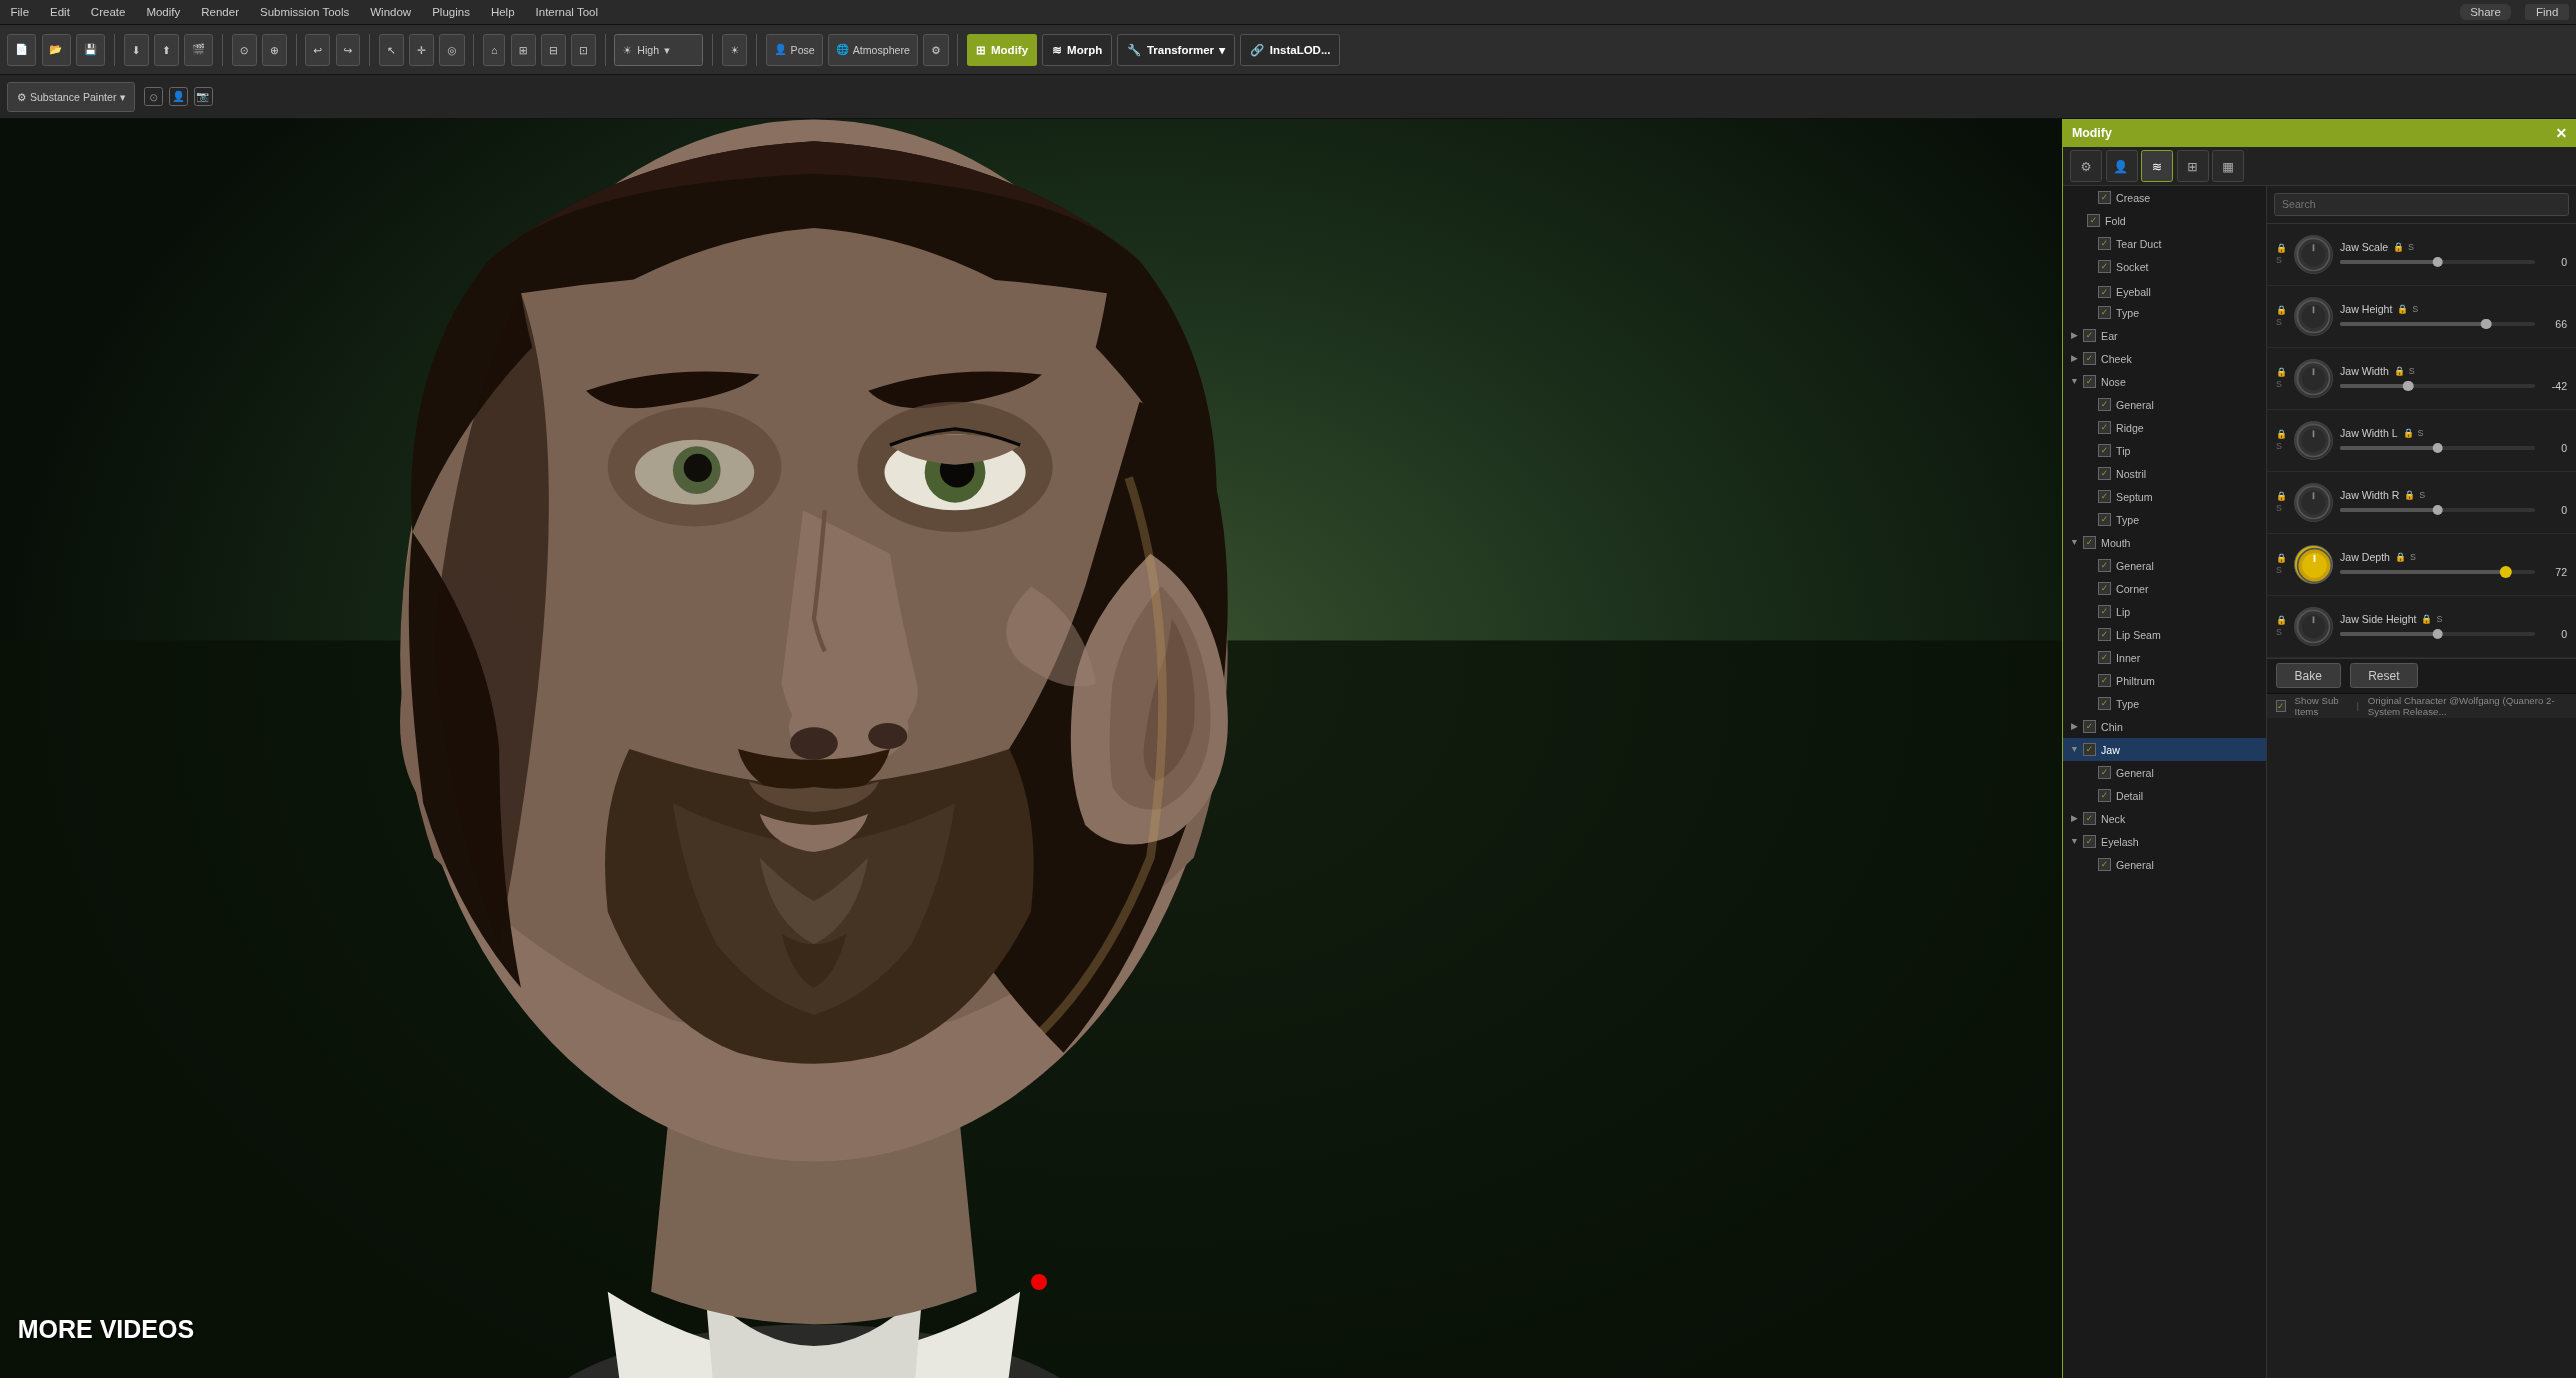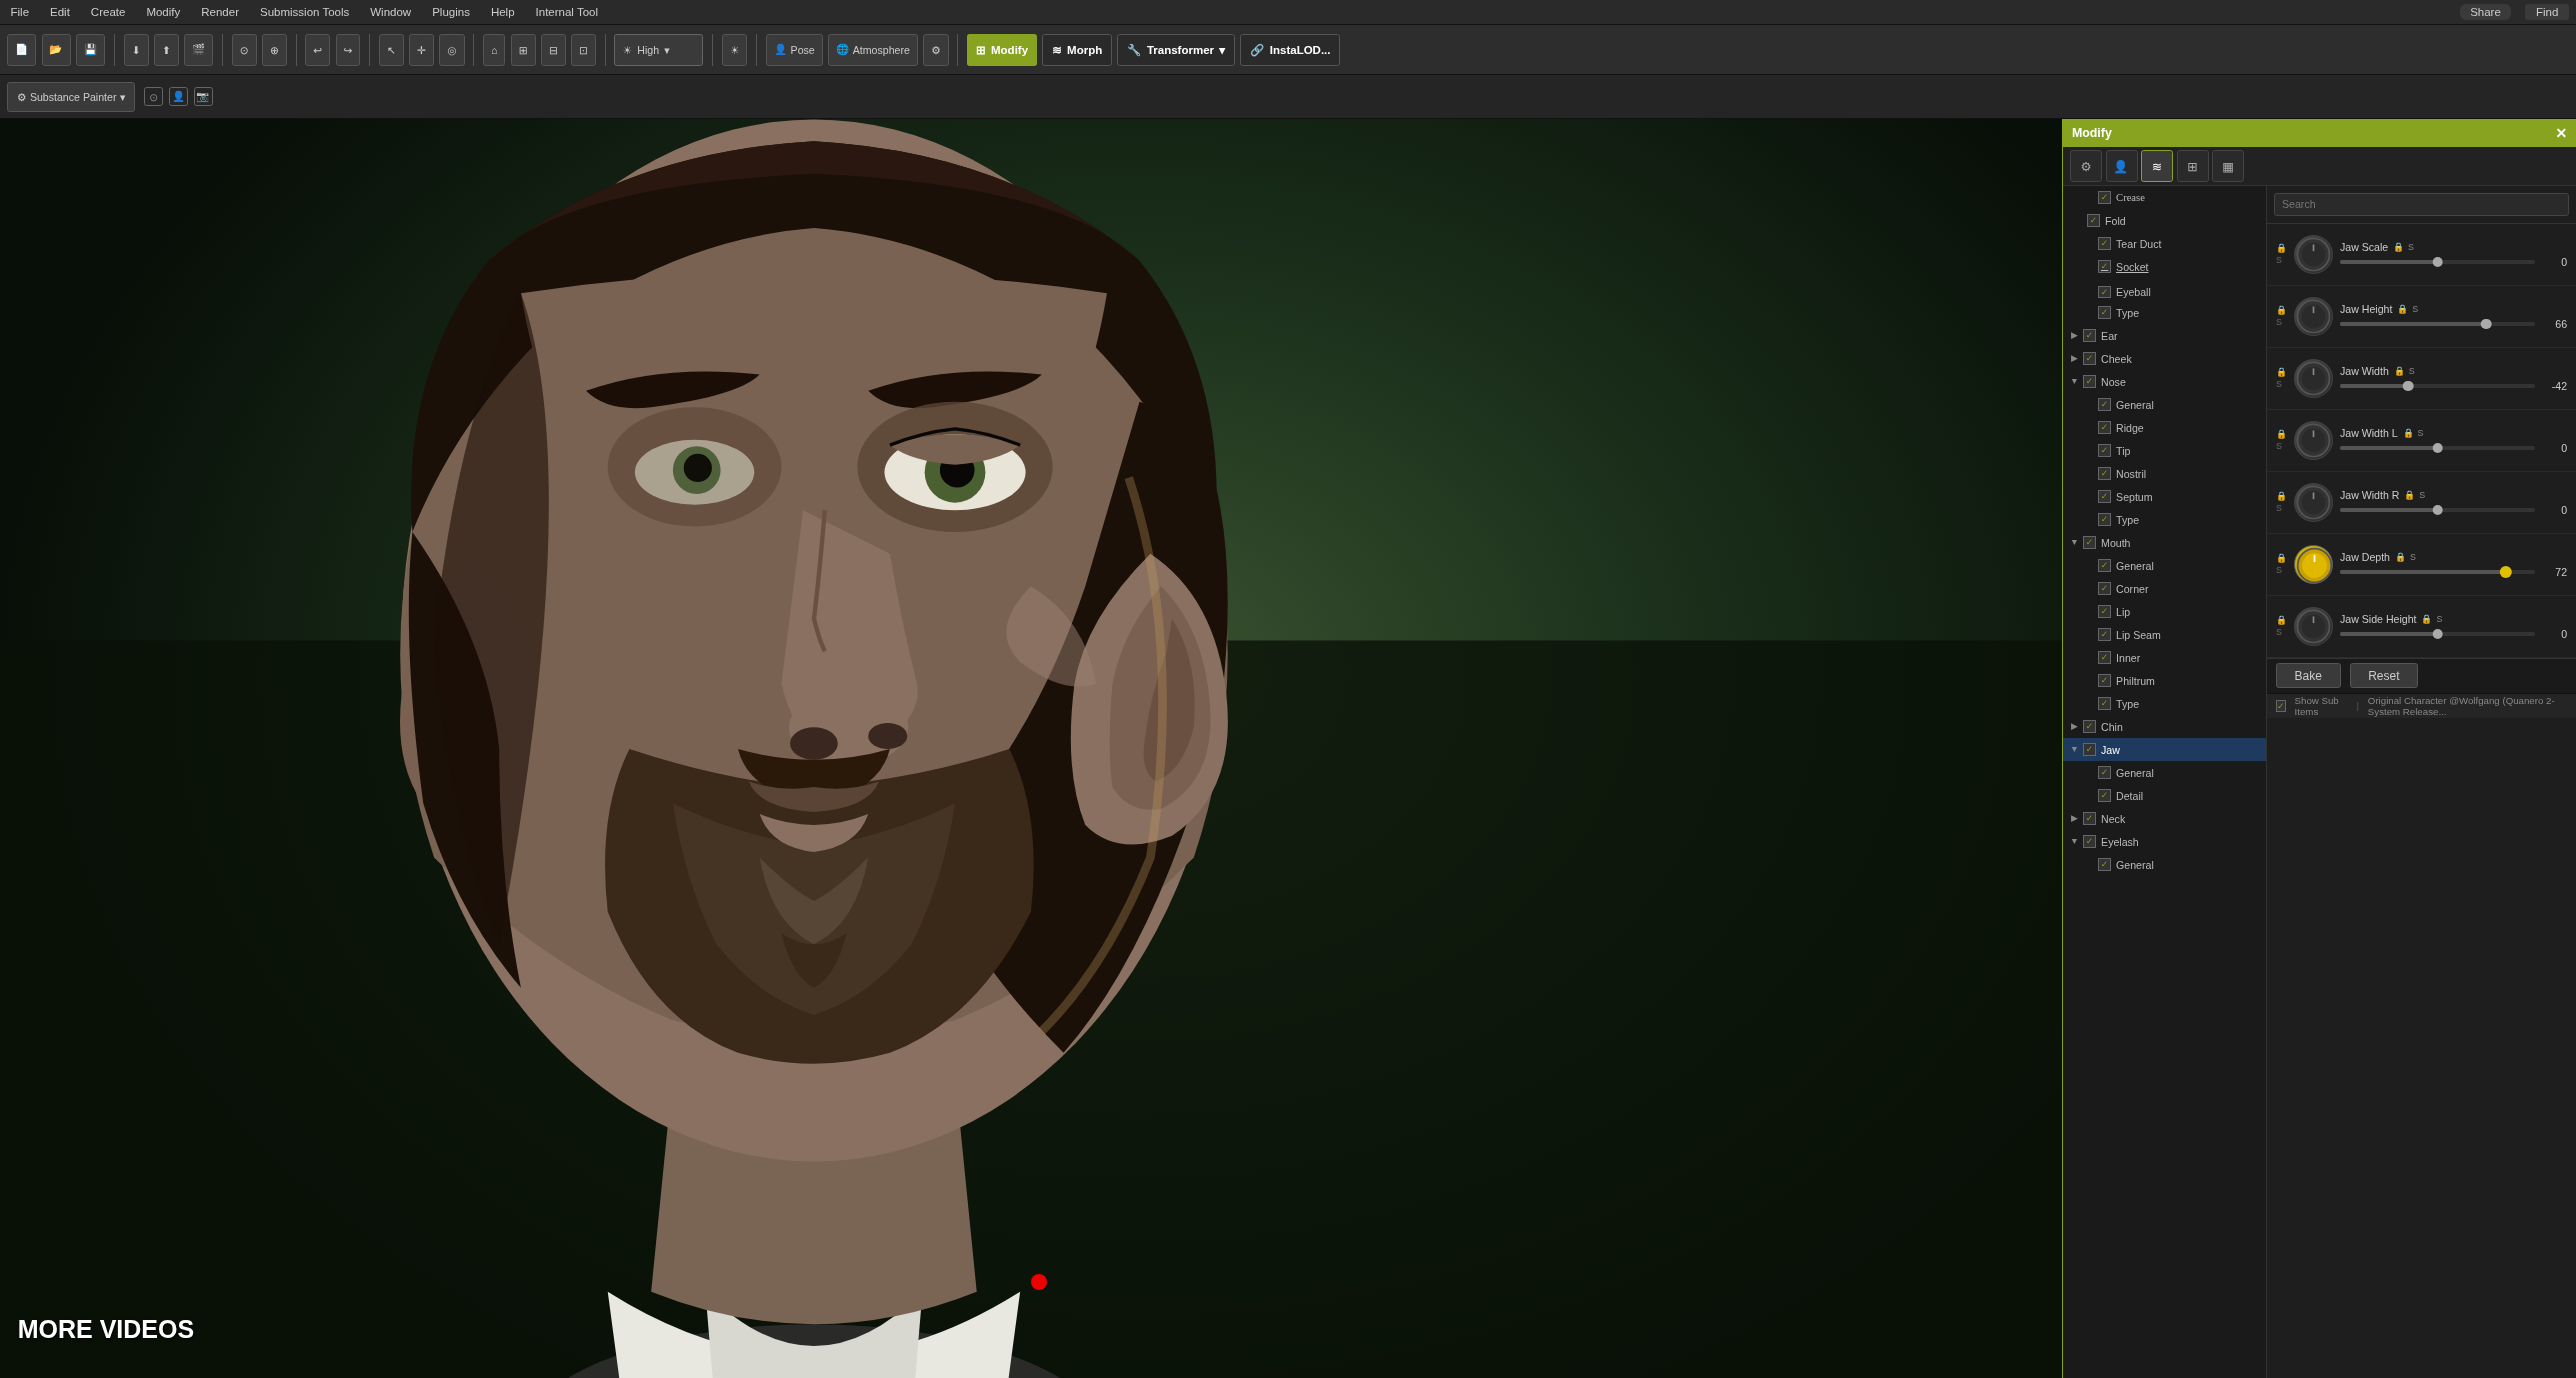--- a/index.html
+++ b/index.html
@@ -651,36 +651,36 @@
       <div class="panel-tab">👤</div>
       <div class="panel-tab active">≋</div>
       <div class="panel-tab">⊞</div>
       <div class="panel-tab">▦</div>
     </div>
 
     <div id="panel-content">
 
       <div id="tree-panel">
         <div id="tree-items">
-        <div class="tree-item" style="padding-left: 23px; font-family: Liberation Serif, serif;">
+        <div class="tree-item" style="padding-left: 23px;">
               <span style="width: 12.4px; display: inline-block; flex-shrink: 0;"></span>
               <div class="tree-checkbox checked"></div>
               <span>Crease</span>
             </div>
             <div class="tree-item" style="padding-left: 12px;">
               <span style="width: 12.4px; display: inline-block; flex-shrink: 0;"></span>
               <div class="tree-checkbox checked"></div>
               <span>Fold</span>
             </div>
             <div class="tree-item" style="padding-left: 23px;">
               <span style="width: 12.4px; display: inline-block; flex-shrink: 0;"></span>
               <div class="tree-checkbox checked"></div>
               <span>Tear Duct</span>
             </div>
-            <div class="tree-item" style="padding-left: 23px; text-decoration: underline;">
+            <div class="tree-item" style="padding-left: 23px;">
               <span style="width: 12.4px; display: inline-block; flex-shrink: 0;"></span>
               <div class="tree-checkbox checked"></div>
               <span>Socket</span>
             </div>
             <div class="tree-item" style="padding-left: 23px; align-items: flex-end;">
               <span style="width: 12.4px; display: inline-block; flex-shrink: 0;"></span>
               <div class="tree-checkbox checked"></div>
               <span>Eyeball</span>
             </div>
             <div class="tree-item" style="padding-left: 23px;">

